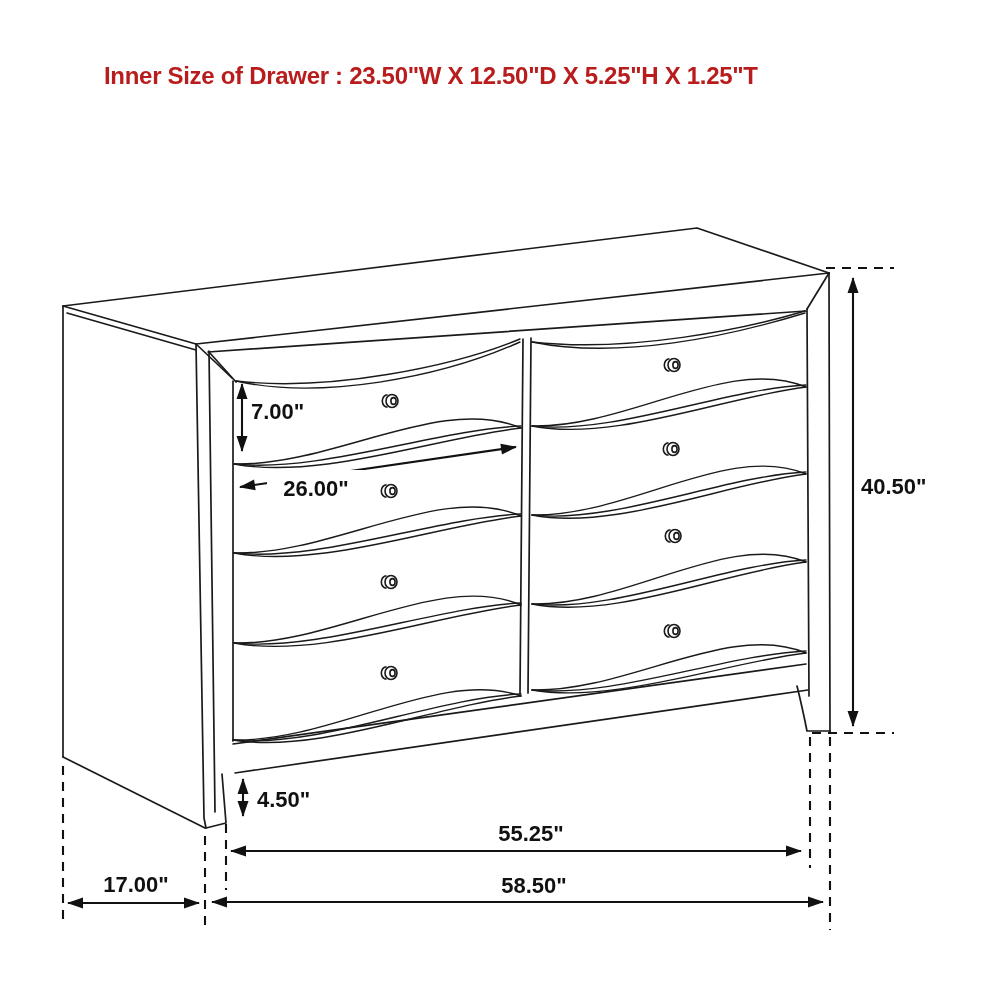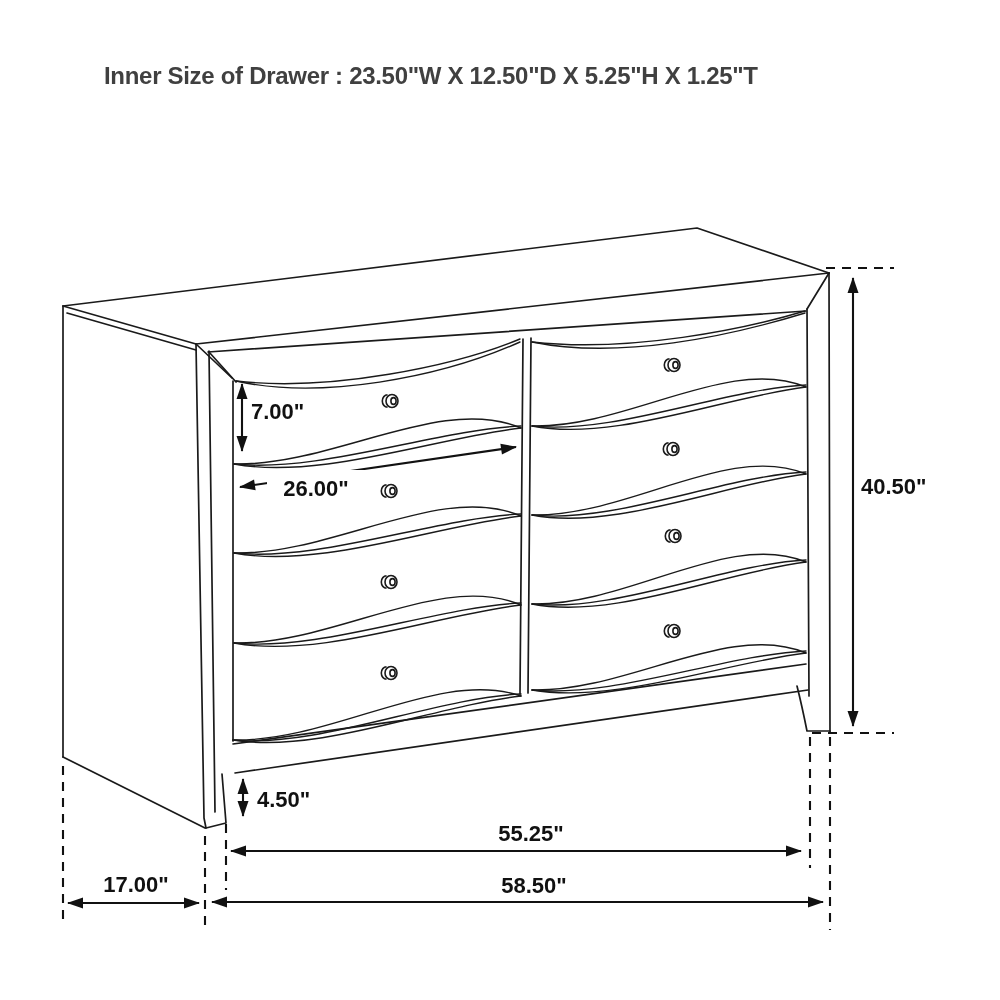--- a/index.html
+++ b/index.html
@@ -3,21 +3,21 @@
 <meta charset="utf-8">
 <style>
   html,body{margin:0;padding:0;}
   body{
     width:1000px;height:1000px;background:#ffffff;position:relative;
     font-family:"Liberation Sans", sans-serif;overflow:hidden;
   }
   .stage{position:absolute;inset:0;width:1000px;height:1000px;}
   .title{
     position:absolute;left:104px;top:62px;width:800px;
-    font-size:24px;font-weight:700;color:#404040;letter-spacing:-0.3px;
+    font-size:24px;font-weight:700;color:#b91c1c;letter-spacing:-0.3px;
     white-space:nowrap;
   }
   svg{position:absolute;left:0;top:0;}
   .outline{stroke:#1a1a1a;fill:none;stroke-width:1.7;stroke-linejoin:round;stroke-linecap:round;}
   .curve{stroke:#1a1a1a;fill:none;stroke-width:1.4;stroke-linejoin:round;stroke-linecap:round;}
   .knob{stroke:#1a1a1a;fill:none;stroke-width:1.6;}
   .dim{stroke:#111;fill:none;stroke-width:2.1;}
   .ext{stroke:#111;fill:none;stroke-width:2.1;stroke-dasharray:9 7;}
   .dimtext{font-family:"Liberation Sans", sans-serif;font-size:22px;font-weight:700;fill:#111;}
 </style>

